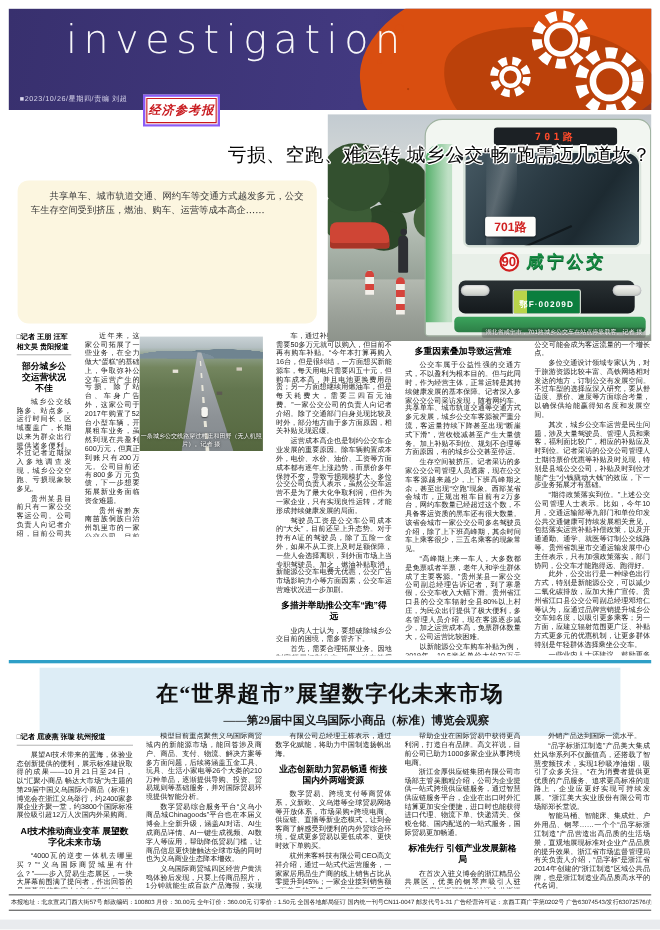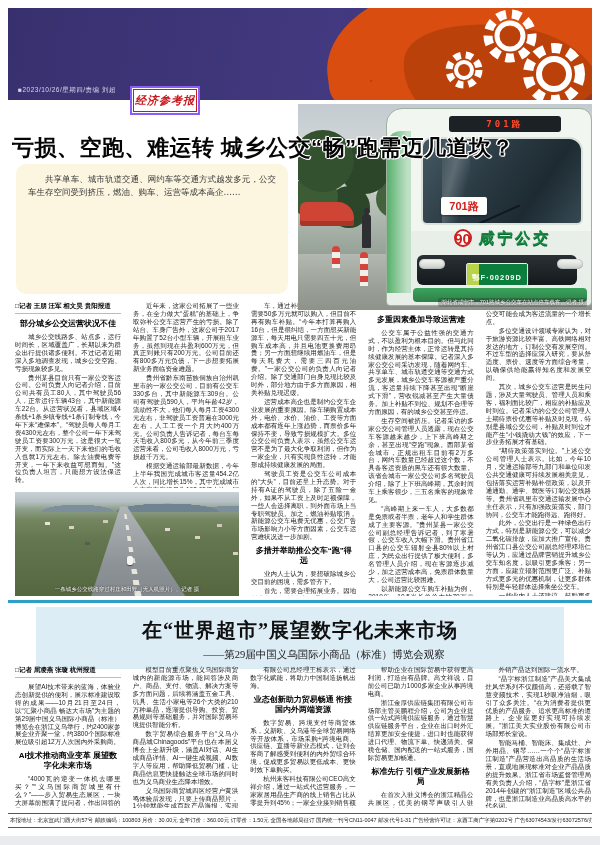--- a/index.html
+++ b/index.html
@@ -22,23 +22,23 @@
   .circle4{display:inline-flex;align-items:center;justify-content:center;width:14px;height:14px;
            border-radius:50%;background:#fff;color:#3a3174;font-size:10px;font-weight:bold;
            font-style:normal;vertical-align:4px;margin-right:4px;}
   .dateline{position:absolute;left:10px;bottom:5px;font-size:6.5px;color:#d9d6ec;letter-spacing:.5px;}
   .paper-logo{position:absolute;left:130px;top:86px;width:66px;height:25px;background:#fff;z-index:6;
               border:2px solid #8b5cf6;box-shadow:inset 0 0 0 1px #fff,inset 0 0 0 2px #c8191e;
               display:flex;align-items:center;justify-content:center;}
   .paper-logo span{color:#c8191e;font-weight:900;font-size:11px;font-style:italic;
               font-family:"Liberation Serif","DejaVu Serif",serif;letter-spacing:1px;}
   
-  .headline{position:absolute;left:12px;top:118px;width:580px;z-index:5;font-size:22px;font-weight:700;
+  .headline{position:absolute;left:12px;top:118px;width:580px;z-index:5;font-size:17px;font-weight:400;
             color:#050505;letter-spacing:.5px;
-            text-shadow:1.4px 0 0 #fff,-1.4px 0 0 #fff,0 1.4px 0 #fff,0 -1.4px 0 #fff,1px 1px 0 #fff,-1px -1px 0 #fff;}
+            text-shadow:1.4px 0 0 #fff,-1.4px 0 0 #fff,0 1.4px 0 #fff,0 -1.4px 0 #fff,1px 1px 0 #fff,-1px -1px 0 #fff;text-align:right;}
   .intro-box{position:absolute;left:16px;top:164px;width:272px;height:130px;background:#fcf6e0;
              border-radius:10px;padding:9px 12px;box-sizing:border-box;overflow:hidden;}
   .intro-box .para{font-family:"DejaVu Serif","Liberation Serif",serif;font-size:8.5px;line-height:13px;
              color:#3a3a3a;text-indent:2em;margin:0;text-align:justify;}
   
   .bus-photo{position:absolute;left:298px;top:104px;width:294px;height:206px;overflow:hidden;z-index:1;
              background:linear-gradient(180deg,#c3cbd1 0%,#d8dcd9 30%,#aeb8ae 55%,#8f9a90 78%,#7d8a80 100%);}
   .bp-building{position:absolute;left:8px;top:28px;width:26px;height:58px;background:#cdd2d6;opacity:.85;
              box-shadow:32px 6px 0 -6px #c0c7cc,58px 14px 0 -10px #cdd2d6;}
   .bp-trees{position:absolute;left:-6px;top:26px;width:62px;height:62px;border-radius:50%;background:#33502f;
@@ -64,21 +64,21 @@
        background:linear-gradient(125deg,#465963 0%,#2b3b44 40%,#1d2a31 70%,#364a54 100%);}
   .bus-windshield::after{content:"";position:absolute;left:12%;top:0;width:18%;height:100%;
        background:linear-gradient(105deg,transparent 0,rgba(255,255,255,.20) 40%,transparent 75%);}
   .wiper{position:absolute;left:30%;bottom:6px;width:52px;height:2px;background:#11181c;transform:rotate(-24deg);}
   .bus-routeplate{position:absolute;left:54px;top:88px;width:46px;height:18px;background:#fdfdfb;border-radius:2px;
        display:flex;align-items:center;justify-content:center;z-index:2;box-shadow:0 1px 2px rgba(0,0,0,.4);}
   .bus-routeplate span{color:#d01f1f;font-weight:900;font-size:11px;}
   .bus-face{position:absolute;left:34px;right:8px;top:116px;height:26px;display:flex;align-items:center;gap:7px;
        justify-content:center;}
   .circle90{width:18px;height:18px;border-radius:50%;border:2px solid #d01f1f;background:#fff;color:#d01f1f;
-       font-size:15px;font-weight:900;display:flex;align-items:center;justify-content:center;box-sizing:border-box;}
+       font-size:12px;font-weight:900;display:flex;align-items:center;justify-content:center;box-sizing:border-box;}
   .brand-cn{color:#168a42;font-size:15px;font-weight:900;letter-spacing:3px;transform:skewX(-6deg);
        text-shadow:.5px .5px 0 #0d6330;}
   .bus-grille{position:absolute;left:30px;right:14px;top:146px;height:30px;border-radius:6px;
        background:linear-gradient(#2a3134,#14191c);}
   .license-plate{position:absolute;left:50%;top:8px;transform:translateX(-50%);padding:1.5px 5px;border-radius:2px;
        background:linear-gradient(90deg,#b9d44a 0 20%,#0b7e3e 20%);border:1px solid #e8f2e6;}
   .license-plate span{color:#fff;font-size:7.5px;font-weight:bold;letter-spacing:1px;}
   .headlight{position:absolute;width:26px;height:10px;border-radius:6px;background:linear-gradient(#fafaf6,#c6cbc4);
        top:150px;box-shadow:inset 0 0 2px #889;}
   .bus-bumper{position:absolute;left:26px;right:4px;bottom:3px;height:14px;border-radius:4px;
@@ -99,34 +99,34 @@
   .rp-roadbed{position:absolute;inset:0;background:linear-gradient(180deg,#b0b5b8 14%,#8d9296 70%,#83898d);
        clip-path:polygon(47% 14%,50% 14%,76% 100%,34% 100%);}
   .rp-line{position:absolute;inset:0;background:repeating-linear-gradient(180deg,#e8e6da 0 5px,transparent 5px 11px);
        clip-path:polygon(48.4% 16%,49.3% 16%,56.5% 100%,53.5% 100%);}
   .rp-car{position:absolute;left:50%;top:62%;width:6px;height:9px;background:#f4f4f0;border-radius:2px;
        box-shadow:0 1px 1px rgba(0,0,0,.5);}
   .rp-caption{position:absolute;bottom:3px;left:0;width:100%;text-align:center;font-size:5.5px;color:#fff;
        text-shadow:0 0 2px rgba(0,0,0,.95);}
   
   .art1-cols{position:absolute;left:15px;top:302px;width:576px;height:294px;display:flex;gap:12px;}
-  .left-pair{width:224px;display:flex;flex-direction:column;}
+  .left-pair{width:224px;display:flex;}
   .pair-cols{display:flex;gap:12px;height:186px;overflow:hidden;}
   .col{width:106px;overflow:hidden;}
   .tallcol{height:294px;}
   .para{font-size:6.5px;line-height:7.9px;text-align:justify;text-indent:2em;margin:0 0 1px;color:#1c1c1c;}
   .subhead{font-size:8px;line-height:10px;font-weight:bold;text-align:center;margin:5px 2px 4px;color:#000;}
   .byline{font-size:6.5px;font-weight:bold;margin:0 0 5px;color:#000;border-bottom:.5px solid #bbb;padding-bottom:2px;}
   
   .divider{position:absolute;left:8px;top:600px;width:584px;height:2.5px;background:#2e9fc7;}
   .art2-header{position:absolute;left:36px;top:607px;width:528px;background:#ddedf6;text-align:center;
        padding:6px 0 7px;}
   .art2-title{font-size:20px;font-weight:900;color:#101010;margin:4px;
        font-family:"Liberation Serif","DejaVu Serif",serif;letter-spacing:1px;}
-  .art2-subtitle{font-size:10.5px;font-weight:normal;margin:3px 0 0;color:#1a1a1a;
+  .art2-subtitle{font-size:10.5px;font-weight:bold;margin:3px 0 0;color:#1a1a1a;
        font-family:"Liberation Serif","DejaVu Serif",serif;padding-left:48px;}
   .art2-cols{position:absolute;left:15px;top:666px;width:576px;height:142px;display:flex;gap:12px;}
   .art2-cols .col{height:142px;}
   
   .footer{position:absolute;left:8px;top:813px;width:584px;border-top:1px solid #555;border-bottom:1px solid #555;
        padding:3px 2px;box-sizing:border-box;font-size:5.5px;white-space:nowrap;overflow:hidden;color:#222;}
   .bottom-strip{position:absolute;left:0;top:836px;width:600px;height:9px;background:#e9ebee;}
 </style>
 </head>
 <body>
@@ -140,20 +140,21 @@
     <svg class="gears" width="210" height="92" viewBox="0 0 210 92">
       <g fill="none" stroke="#ffffff">
         <circle cx="128" cy="28" r="22" stroke-width="9" stroke-dasharray="9 6"></circle>
         <circle cx="128" cy="28" r="13" stroke-width="5"></circle>
         <circle cx="82" cy="62" r="15" stroke-width="7" stroke-dasharray="7 5"></circle>
         <circle cx="82" cy="62" r="8" stroke-width="4"></circle>
         <circle cx="172" cy="66" r="26" stroke-width="10" stroke-dasharray="10 7"></circle>
         <circle cx="172" cy="66" r="15" stroke-width="6"></circle>
       </g>
     </svg>
+    <div class="mh-en">investigation</div>
     <div class="dateline">■2023/10/26/星期四/责编 刘超</div>
   </div>
   <div class="paper-logo">
       <span>经济参考报</span>
     </div>
 
   <h1 class="headline">亏损、空跑、难运转  城乡公交“畅”跑需迈几道坎？</h1>
 
   <div class="bus-photo">
     <div class="bp-building"></div>

